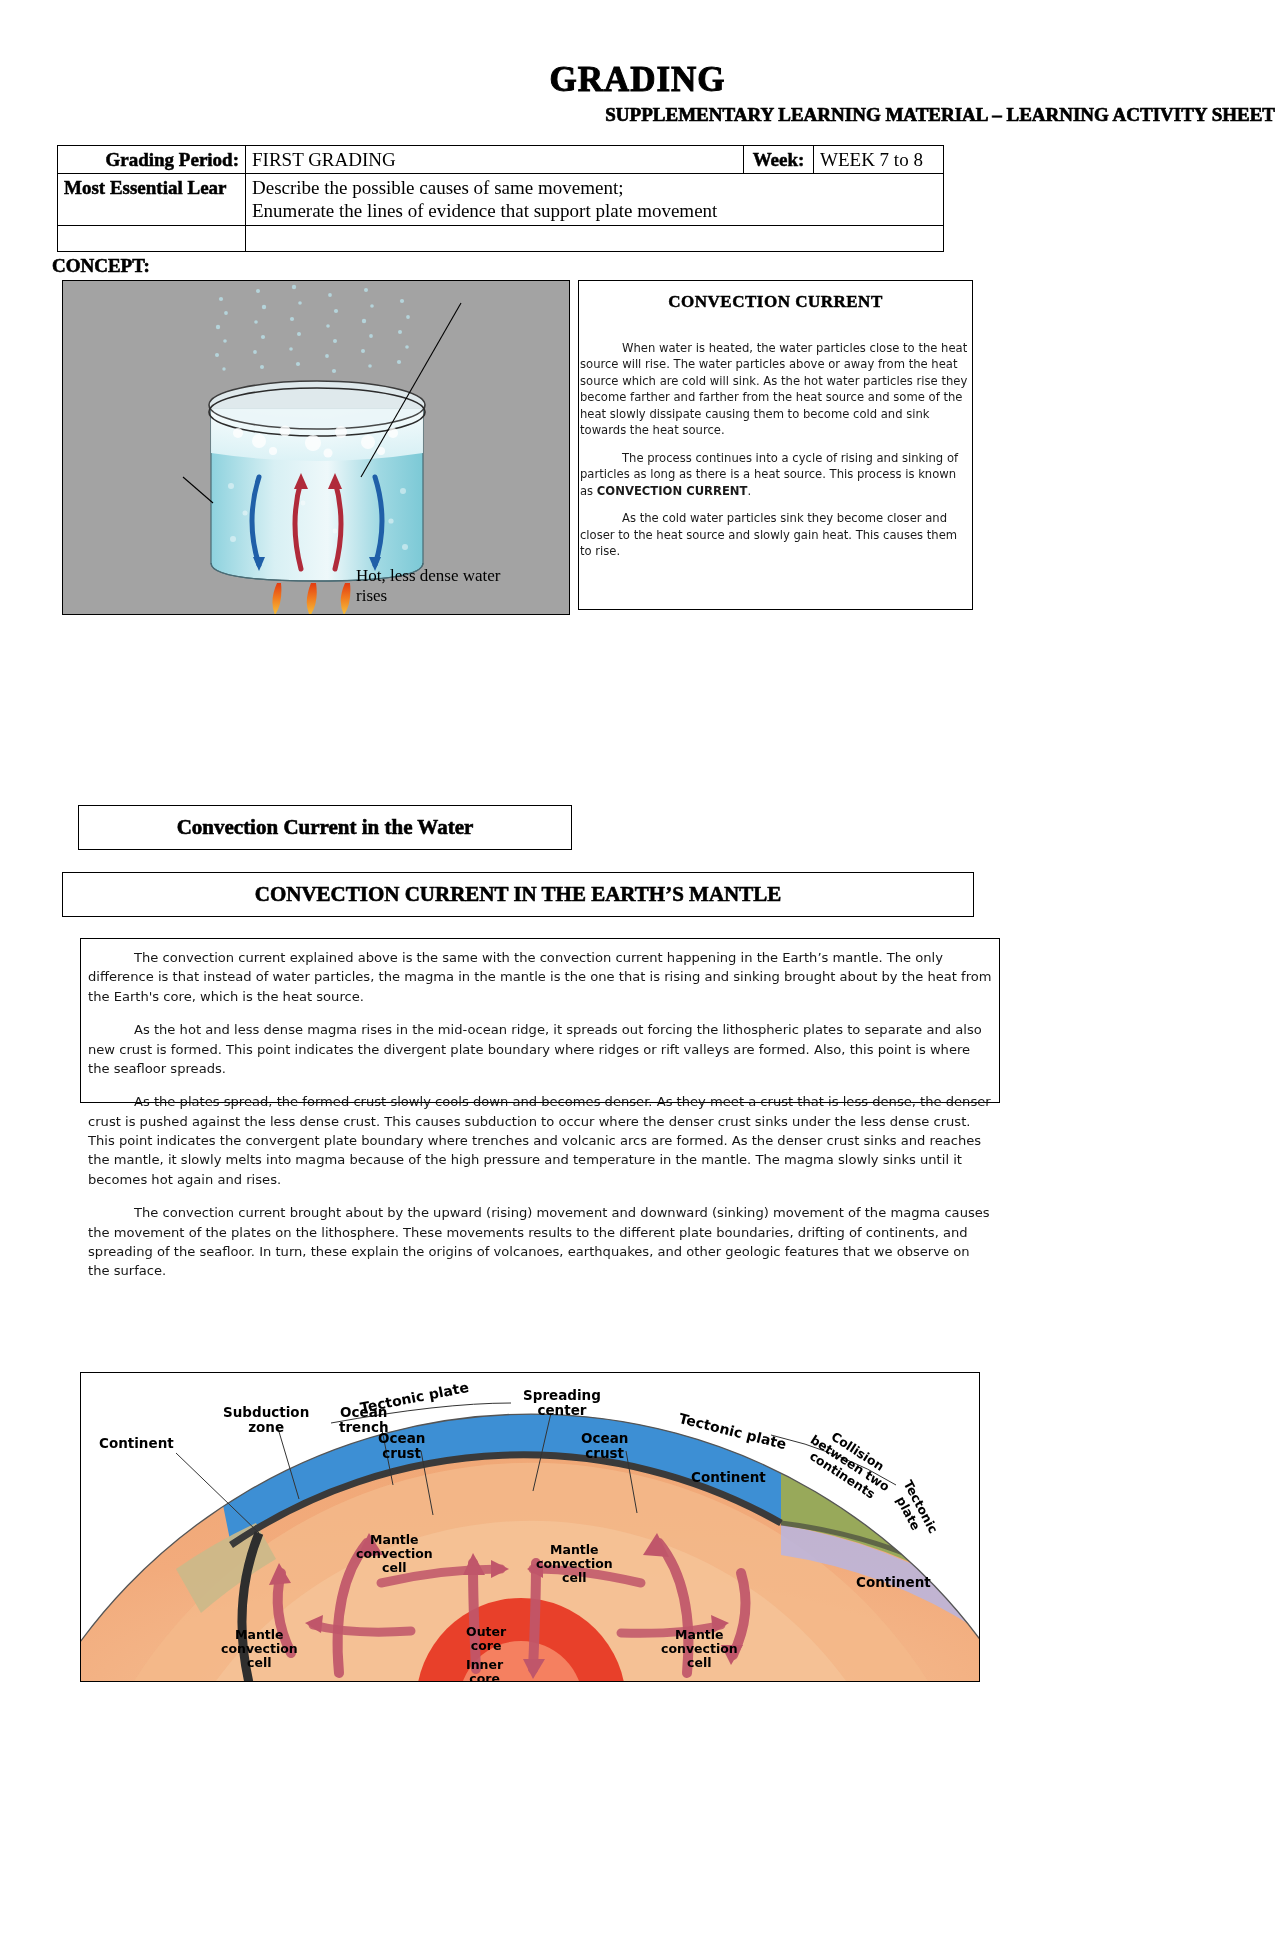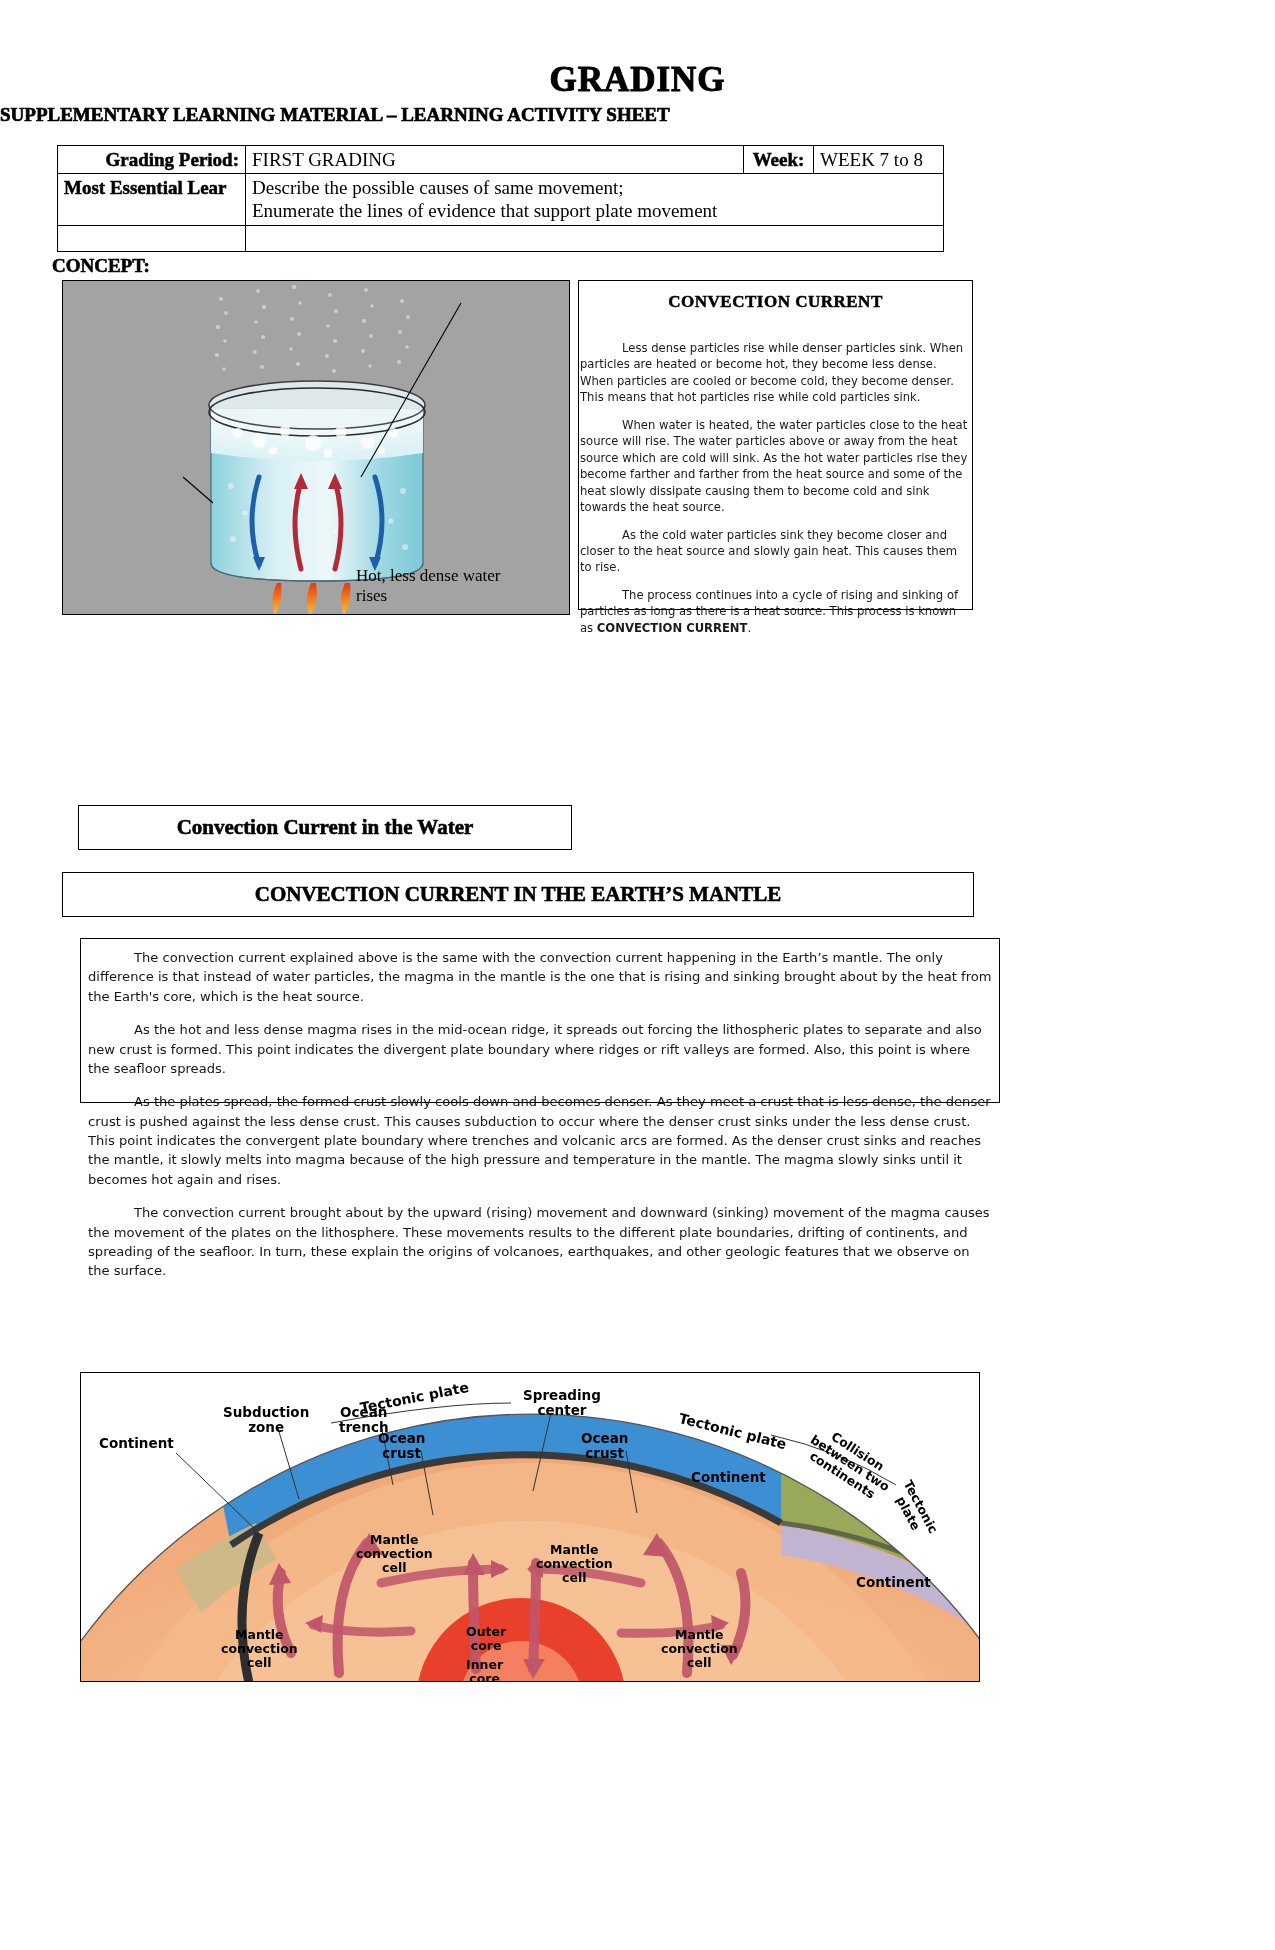--- a/index.html
+++ b/index.html
@@ -17,21 +17,21 @@
   
   .title-main {
     position:absolute; left:0; top:60px; width:1275px;
     text-align:center;
     font-family:"Liberation Serif", serif;
     font-weight:bold; font-size:35px; letter-spacing:1px;
     -webkit-text-stroke: 1px #000;
   }
   .title-sub {
     position:absolute; left:0; top:104px; width:1275px;
-    text-align:left;
+    text-align:right;
     font-family:"Liberation Serif", serif;
     font-weight:bold; font-size:19px; letter-spacing:0px;
     -webkit-text-stroke: 0.7px #000;
   }
 
   
   .info-table {
     position:absolute; left:57px; top:145px; width:887px;
     border-collapse: collapse;
   }
@@ -281,24 +281,23 @@
 
     <div class="lbl-hot">Hot, less dense water rises</div>
 
   </div>
 
   <div class="panel-right">
     <div class="panel-right-title">CONVECTION CURRENT</div>
   </div>
 
   <div class="cc-text">
-    <p>Less dense particles rise while denser particles sink. When particles are heated or become hot, they become less dense. When particles are cooled or become cold, they become denser. This means that hot particles rise while cold particles sink.</p>
     <p>When water is heated, the water particles close to the heat source will rise. The water particles above or away from the heat source which are cold will sink. As the hot water particles rise they become farther and farther from the heat source and some of the heat slowly dissipate causing them to become cold and sink towards the heat source.</p>
+    <p><span>The process continues into a cycle of rising and sinking of particles as long as there is a heat source. This process is known as </span><b>CONVECTION CURRENT</b><span>.</span></p>
     <p>As the cold water particles sink they become closer and closer to the heat source and slowly gain heat. This causes them to rise.</p>
-    <p><span>The process continues into a cycle of rising and sinking of particles as long as there is a heat source. This process is known as </span><b>CONVECTION CURRENT</b><span>.</span></p>
   </div>
 
   <div class="cap-water">Convection Current in the Water</div>
   <div class="cap-mantle">CONVECTION CURRENT IN THE EARTH’S MANTLE</div>
 
   <div class="body-box"></div>
   <div class="body-text">
     <p>The convection current explained above is the same with the convection current happening in the Earth’s mantle. The only difference is that instead of water particles, the magma in the mantle is the one that is rising and sinking brought about by the heat from the Earth's core, which is the heat source.</p>
     <p>As the hot and less dense magma rises in the mid-ocean ridge, it spreads out forcing the lithospheric plates to separate and also new crust is formed. This point indicates the divergent plate boundary where ridges or rift valleys are formed. Also, this point is where the seafloor spreads.</p>
     <p>As the plates spread, the formed crust slowly cools down and becomes denser. As they meet a crust that is less dense, the denser crust is pushed against the less dense crust. This causes subduction to occur where the denser crust sinks under the less dense crust. This point indicates the convergent plate boundary where trenches and volcanic arcs are formed. As the denser crust sinks and reaches the mantle, it slowly melts into magma because of the high pressure and temperature in the mantle. The magma slowly sinks until it becomes hot again and rises.</p>

